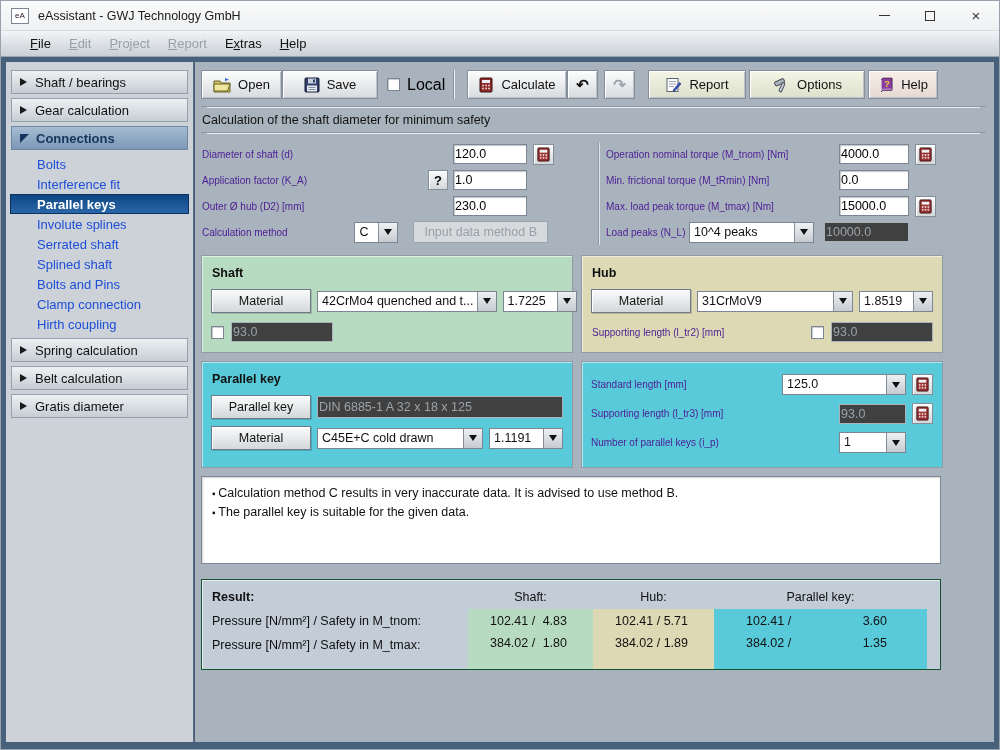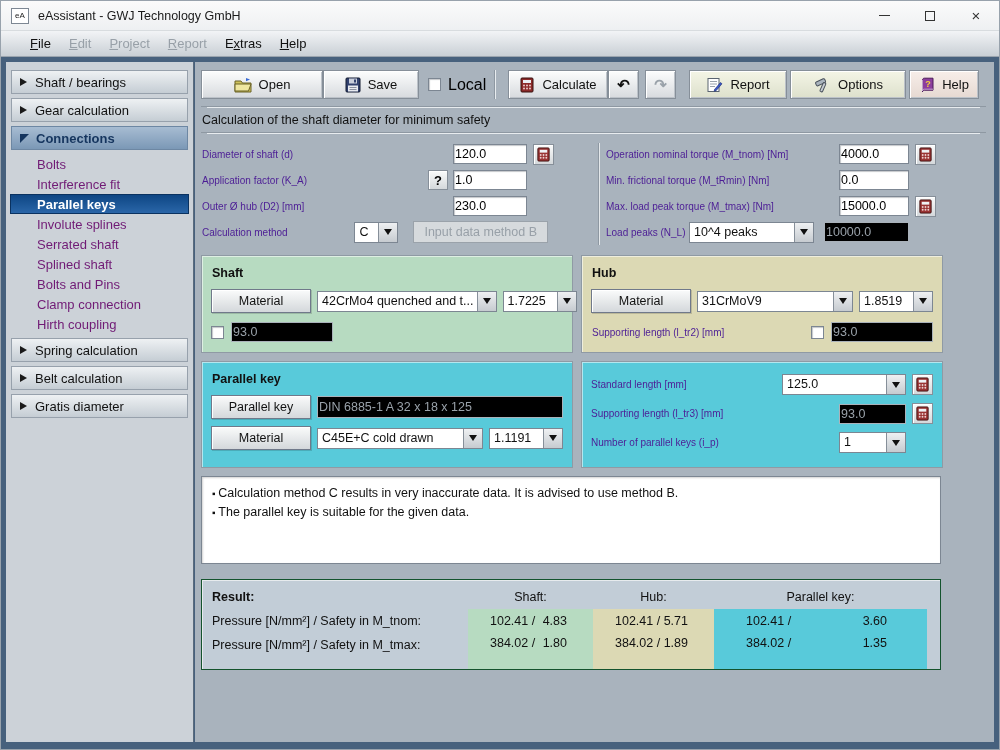--- a/index.html
+++ b/index.html
@@ -32,21 +32,21 @@
 
   
   .nav-header { height:24px; margin-bottom:4px; display:flex; align-items:center; padding-left:8px;
                 background:linear-gradient(#eef1f3,#c5cdd4); border:1px solid #97a1ac; font-size:13px; color:#111; }
   .nav-header .tri-r { width:0; height:0; border-left:7px solid #1a1a1a; border-top:4px solid transparent;
                        border-bottom:4px solid transparent; margin-right:8px; }
   .nav-header.expanded { background:linear-gradient(#a7bcd2,#7democ); background:linear-gradient(#a7bcd2,#7b98b6);
                          border-color:#6d87a3; color:#15355e; font-weight:bold; }
   .nav-header.expanded .tri-d { width:0; height:0; border-top:9px solid #15355e; border-right:9px solid transparent;
                                 margin-right:7px; }
-  .nav-item { height:20px; display:flex; align-items:center; padding-left:26px; font-size:13px; color:#701a75; }
+  .nav-item { height:20px; display:flex; align-items:center; padding-left:26px; font-size:13px; color:#1d4ed8; }
   .nav-item.selected { background:linear-gradient(#0e4684,#2a66a8); color:#fff; font-weight:bold;
                        margin:0 -1px; border:1px solid #0a3260; }
 
   
   .toolbar { display:flex; align-items:center; padding:0 0 7px 0; border-bottom:1px solid #8e98a2;
              box-shadow:0 7px 0 -6px #e8ecef; margin-bottom:1px; }
   .tbtn { height:29px; display:flex; align-items:center; justify-content:center; gap:7px;
           background:linear-gradient(#fcfdfd,#d7dade); border:1px solid #868f99;
           box-shadow:inset 1px 1px 0 #ffffff, inset -1px -1px 0 #bcc2c9; font-size:13px; color:#111; }
   .tbtn.cream { background:linear-gradient(#f4f5e6,#dde0cc); }
@@ -66,21 +66,21 @@
 
   
   .form-area { display:flex; padding:8px 0 10px 1px; }
   .fcol.left { width:396px; padding-right:44px; }
   .vdiv { width:2px; border-left:1px solid #8e98a2; border-right:1px solid #e4e8eb; margin:2px 6px 0 0; }
   .fcol.right { flex:1; max-width:330px; }
   .frow { display:flex; align-items:center; height:26px; }
   .lbl { flex:1; font-size:10px; color:#4c1d95; }
   input.inp { width:74px; height:20px; background:#fff; border:1px solid #7c8692; font:12.5px "Liberation Sans",sans-serif;
               padding:0 1px; box-shadow:inset 1px 1px 1px rgba(60,70,80,.3); }
-  input.inp:disabled, input.dis { background:#000000; color:#9aa2aa; border:1px solid #aab2ba; box-shadow:none; }
+  input.inp:disabled, input.dis { background:#404040; color:#9aa2aa; border:1px solid #aab2ba; box-shadow:none; }
   input.dis-gray { background:#dde1e5; color:#9aa2aa; border:1px solid #aab2ba; box-shadow:none; }
   .calcbtn { width:21px; height:21px; margin-left:6px; display:flex; align-items:center; justify-content:center;
              background:linear-gradient(#fafbfb,#d4d8db); border:1px solid #868f99;
              box-shadow:inset 1px 1px 0 #fff; padding:0; }
   .spacer { width:27px; }
   .qbtn { width:20px; height:20px; margin-right:5px; background:linear-gradient(#fafbfb,#d4d8db);
           border:1px solid #868f99; box-shadow:inset 1px 1px 0 #fff; font-size:13px; font-weight:bold;
           display:flex; align-items:center; justify-content:center; }
   .sel { height:21px; display:flex; border:1px solid #7c8692; background:#fff; }
   .sel .sel-val { flex:1; font-size:12.5px; padding:2px 3px 0 4px; white-space:nowrap; overflow:hidden; color:#111; }
@@ -196,21 +196,21 @@
       </div>
       <div class="nav-header">
         <span class="tri-r"></span>
         <span>Gratis diameter</span>
       </div>
     </div>
 
     <div class="main">
 
       <div class="toolbar">
-        <button class="tbtn" style="width:122px">
+        <button class="tbtn" style="width:81px">
           <svg width="18" height="16" viewBox="0 0 18 16">
               <path d="M1 4 h6 l1.5 2 H17 v9 H1 z" fill="#cfc35c" stroke="#6b6326"></path>
               <path d="M1 7 h16 l-2.5 7 H1 z" fill="#efe7a0" stroke="#6b6326"></path>
               <path d="M12 1 l4 1.6 -4 1.6 z" fill="#3a6ad4"></path>
             </svg>
           <span>Open</span>
         </button>
         <button class="tbtn" style="width:96px">
           <svg width="16" height="16" viewBox="0 0 16 16">
               <rect x="1" y="1" width="14" height="14" rx="1" fill="#31406e" stroke="#121a30"></rect>

